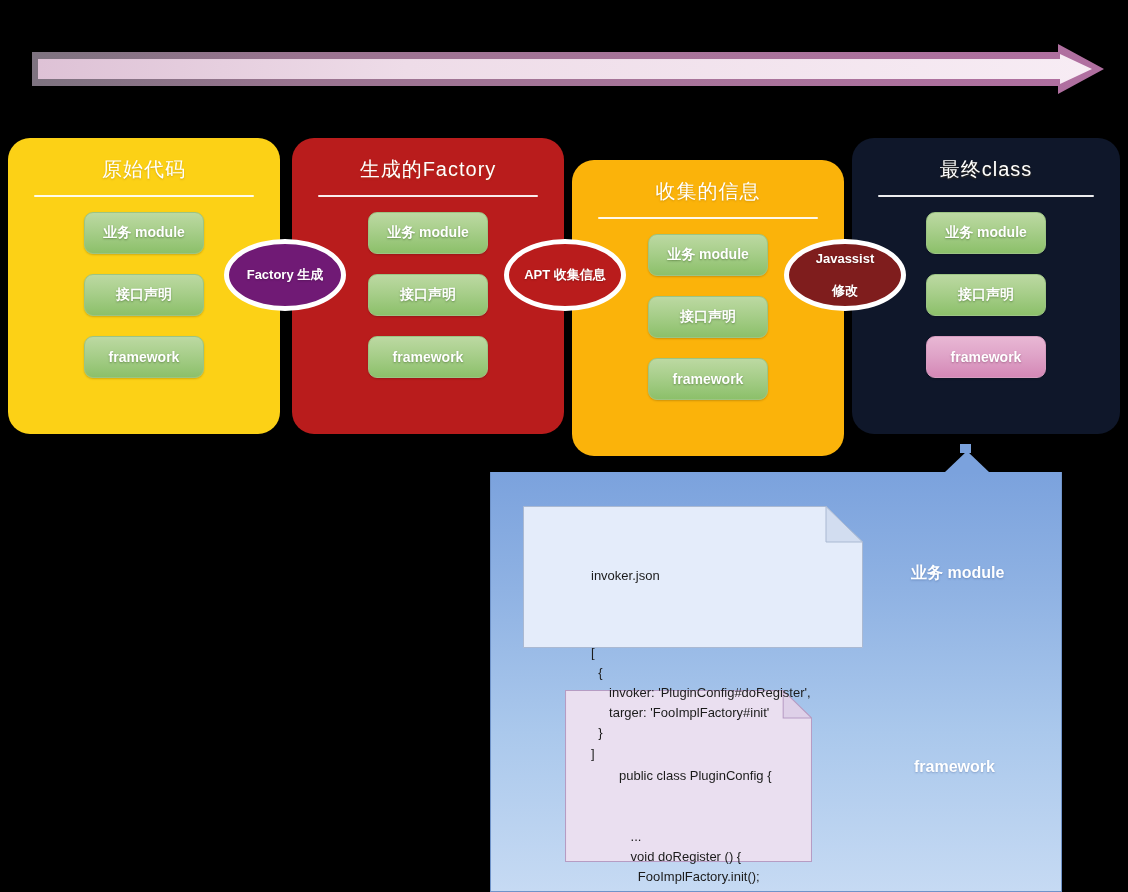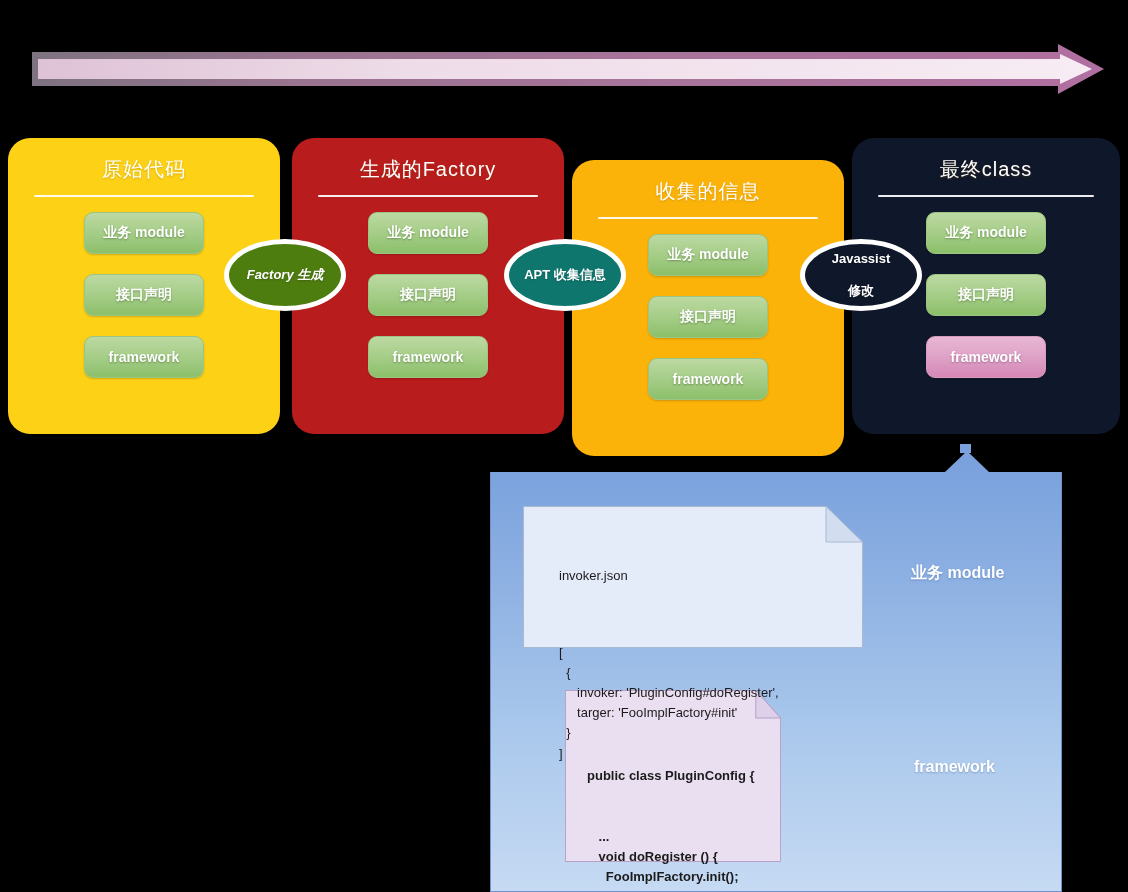--- a/index.html
+++ b/index.html
@@ -166,20 +166,21 @@
   }
 
   
   .note {
     position: absolute;
     box-sizing: border-box;
     font-size: 13px;
     line-height: 1.55;
     color: #1b1b1b;
     white-space: pre;
+    padding-left: 32px;
   }
   .note-body {
     position: absolute;
     left: 0; top: 0;
     width: 100%; height: 100%;
   }
   .note-content {
     position: relative;
     z-index: 3;
     padding: 16px 14px 10px 36px;
@@ -257,29 +258,29 @@
     <div class="card" id="card3" style="left:844px; width:268px; background:#0f172a;">
       <div class="card-title">最终class</div>
       <div class="card-rule"></div>
       <div class="pills">
         <div class="pill pill-green">业务 module</div>
         <div class="pill pill-green">接口声明</div>
         <div class="pill pill-pink">framework</div>
       </div>
     </div>
 
-    <div class="connector" style="left:216px; top:101px; background:#4d7c0f;font-style:italic;">
+    <div class="connector" style="left:216px; top:101px; background:#701a75;">
       <span>Factory 生成</span>
     </div>
 
-    <div class="connector" style="left:496px; top:101px; background:#0f766e;">
+    <div class="connector" style="left:496px; top:101px; background:#b91c1c;">
       <span>APT 收集信息</span>
     </div>
 
-    <div class="connector" style="left:792px; top:101px; background:#0f172a;gap:16px;">
+    <div class="connector" style="left:776px; top:101px; background:#7f1d1d;gap:16px;">
       <span>Javassist</span>
       <span>修改</span>
     </div>
   </div>
 
   <div class="blue-panel">
     <div class="panel-notch"></div>
     <div class="panel-notch-stub"></div>
 
     <div class="note note-blue" style="left:32px; top:34px; width:340px; height:142px;">
@@ -289,21 +290,21 @@
       </svg>
       <div class="note-title">invoker.json</div>
       <div class="note-content">[
   {
      invoker: 'PluginConfig#doRegister',
      targer: 'FooImplFactory#init'
   }
 ]</div>
     </div>
 
-    <div class="note note-pink" style="left:74px; top:218px; width:216px; height:172px;font-weight:bold;">
+    <div class="note note-pink" style="left:74px; top:218px; width:247px; height:172px;">
       <svg class="note-body" viewBox="0 0 240 172" preserveAspectRatio="none">
         <path class="np-fill" d="M0.5,0.5 H212 L239.5,28 V171.5 H0.5 Z" stroke-width="1"></path>
         <path class="np-fold" d="M212,0.5 L239.5,28 H212 Z" stroke-width="1"></path>
       </svg>
       <div class="note-title" style="padding-left:22px; padding-top:16px;">public class PluginConfig {</div>
       <div class="note-content" style="padding:0 0 0 30px;"> ...
  void doRegister () {
    FooImplFactory.init();
    ...
  }

